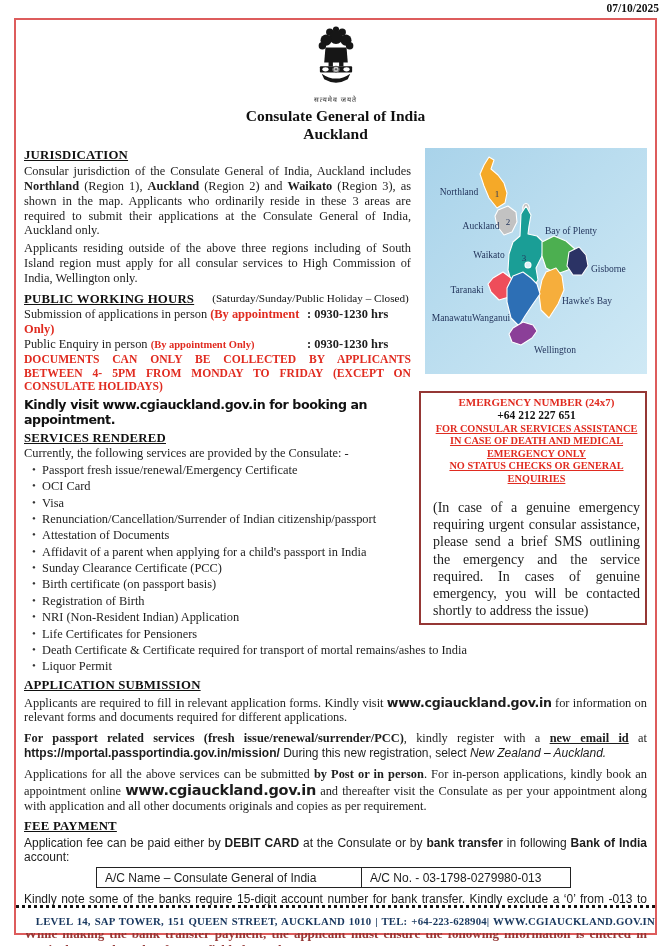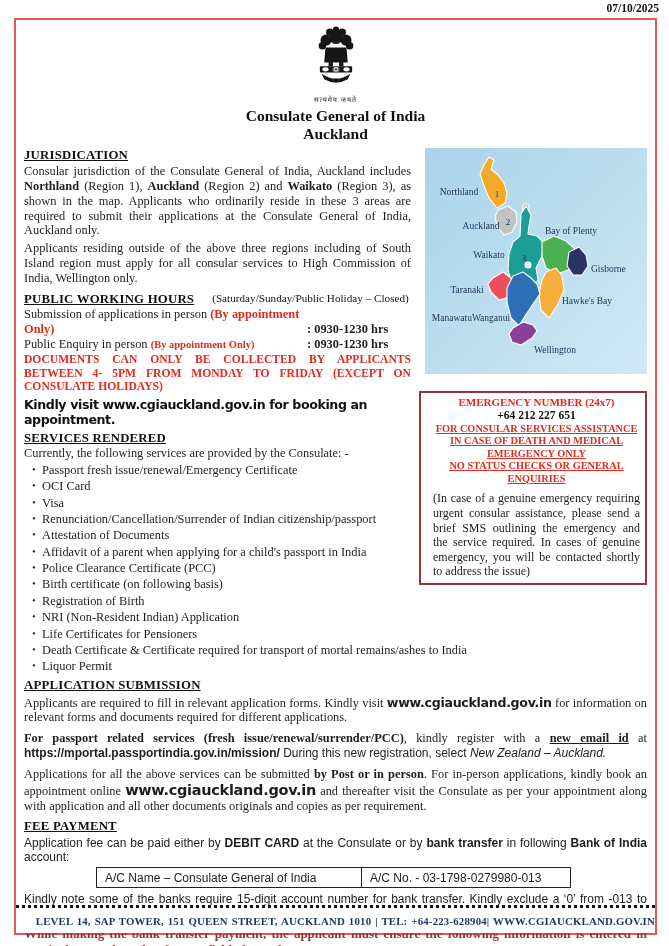--- a/index.html
+++ b/index.html
@@ -13,28 +13,28 @@
   .org-title{font-size:15.5px;font-weight:bold;line-height:1.18;margin-top:3px;color:#111;}
   .content{padding:4px 8px 0 8px;font-size:12.4px;line-height:1.2;}
   
   .rightcol{float:right;width:228px;margin:0 0 6px 8px;}
   .map-box{width:222px;height:226px;margin-left:auto;display:block;}
   .emergency-box{border:2px solid #953735;margin-top:17px;padding:3px 5px 4px 12px;
                  font-family:"Liberation Serif",serif;}
   .em-title{color:#e02b20;font-weight:bold;text-align:center;font-size:11px;}
   .em-phone{color:#111;font-weight:bold;text-align:center;font-size:11.5px;}
   .em-red{color:#e02b20;font-weight:bold;text-decoration:underline;text-align:center;font-size:10.3px;line-height:1.22;}
-  .em-body{font-size:12px;text-align:justify;line-height:1.22;margin-top:6px;}
+  .em-body{font-size:14px;text-align:justify;line-height:1.22;margin-top:14px;}
   
   .sec-head{font-weight:bold;text-decoration:underline;font-size:12.8px;color:#111;letter-spacing:0.2px;}
   .para{text-align:justify;margin:1px 0 3px 0;}
   
   .wh-headrow{display:flex;align-items:flex-start;}
   .wh-note{font-size:11.2px;margin-left:18px;font-weight:normal;color:#111;}
-  .wh-row{display:flex;align-items:flex-end;}
+  .wh-row{display:flex;}
   .wh-label{flex:1 1 auto;}
   .wh-time{width:104px;flex:0 0 auto;font-weight:bold;}
   .red{color:#e02b20;}
   .b{font-weight:bold;}
   .i{font-style:italic;}
   .u{text-decoration:underline;}
   .sm2{font-size:10.5px;}
   .sans{font-family:"Liberation Sans",sans-serif;font-size:12px;}
   .url{font-family:"DejaVu Sans",sans-serif;font-weight:bold;font-size:12.6px;letter-spacing:-0.3px;}
   .url.lg{font-size:14.5px;}
@@ -199,25 +199,25 @@
           <div class="svc-item">
               <span class="svc-bullet">•</span>
               <span class="svc-text">Attestation of Documents</span>
             </div>
           <div class="svc-item">
               <span class="svc-bullet">•</span>
               <span class="svc-text">Affidavit of a parent when applying for a child's passport in India</span>
             </div>
           <div class="svc-item">
               <span class="svc-bullet">•</span>
-              <span class="svc-text">Police Clearance Certificate (PCC)</span>
-            </div>
-          <div class="svc-item">
-              <span class="svc-bullet">•</span>
-              <span class="svc-text">Birth certificate (on following basis)</span>
+              <span class="svc-text">Sunday Clearance Certificate (PCC)</span>
+            </div>
+          <div class="svc-item">
+              <span class="svc-bullet">•</span>
+              <span class="svc-text">Birth certificate (on passport basis)</span>
             </div>
           <div class="svc-item">
               <span class="svc-bullet">•</span>
               <span class="svc-text">Registration of Birth</span>
             </div>
           <div class="svc-item">
               <span class="svc-bullet">•</span>
               <span class="svc-text">NRI (Non-Resident Indian) Application</span>
             </div>
           <div class="svc-item">

